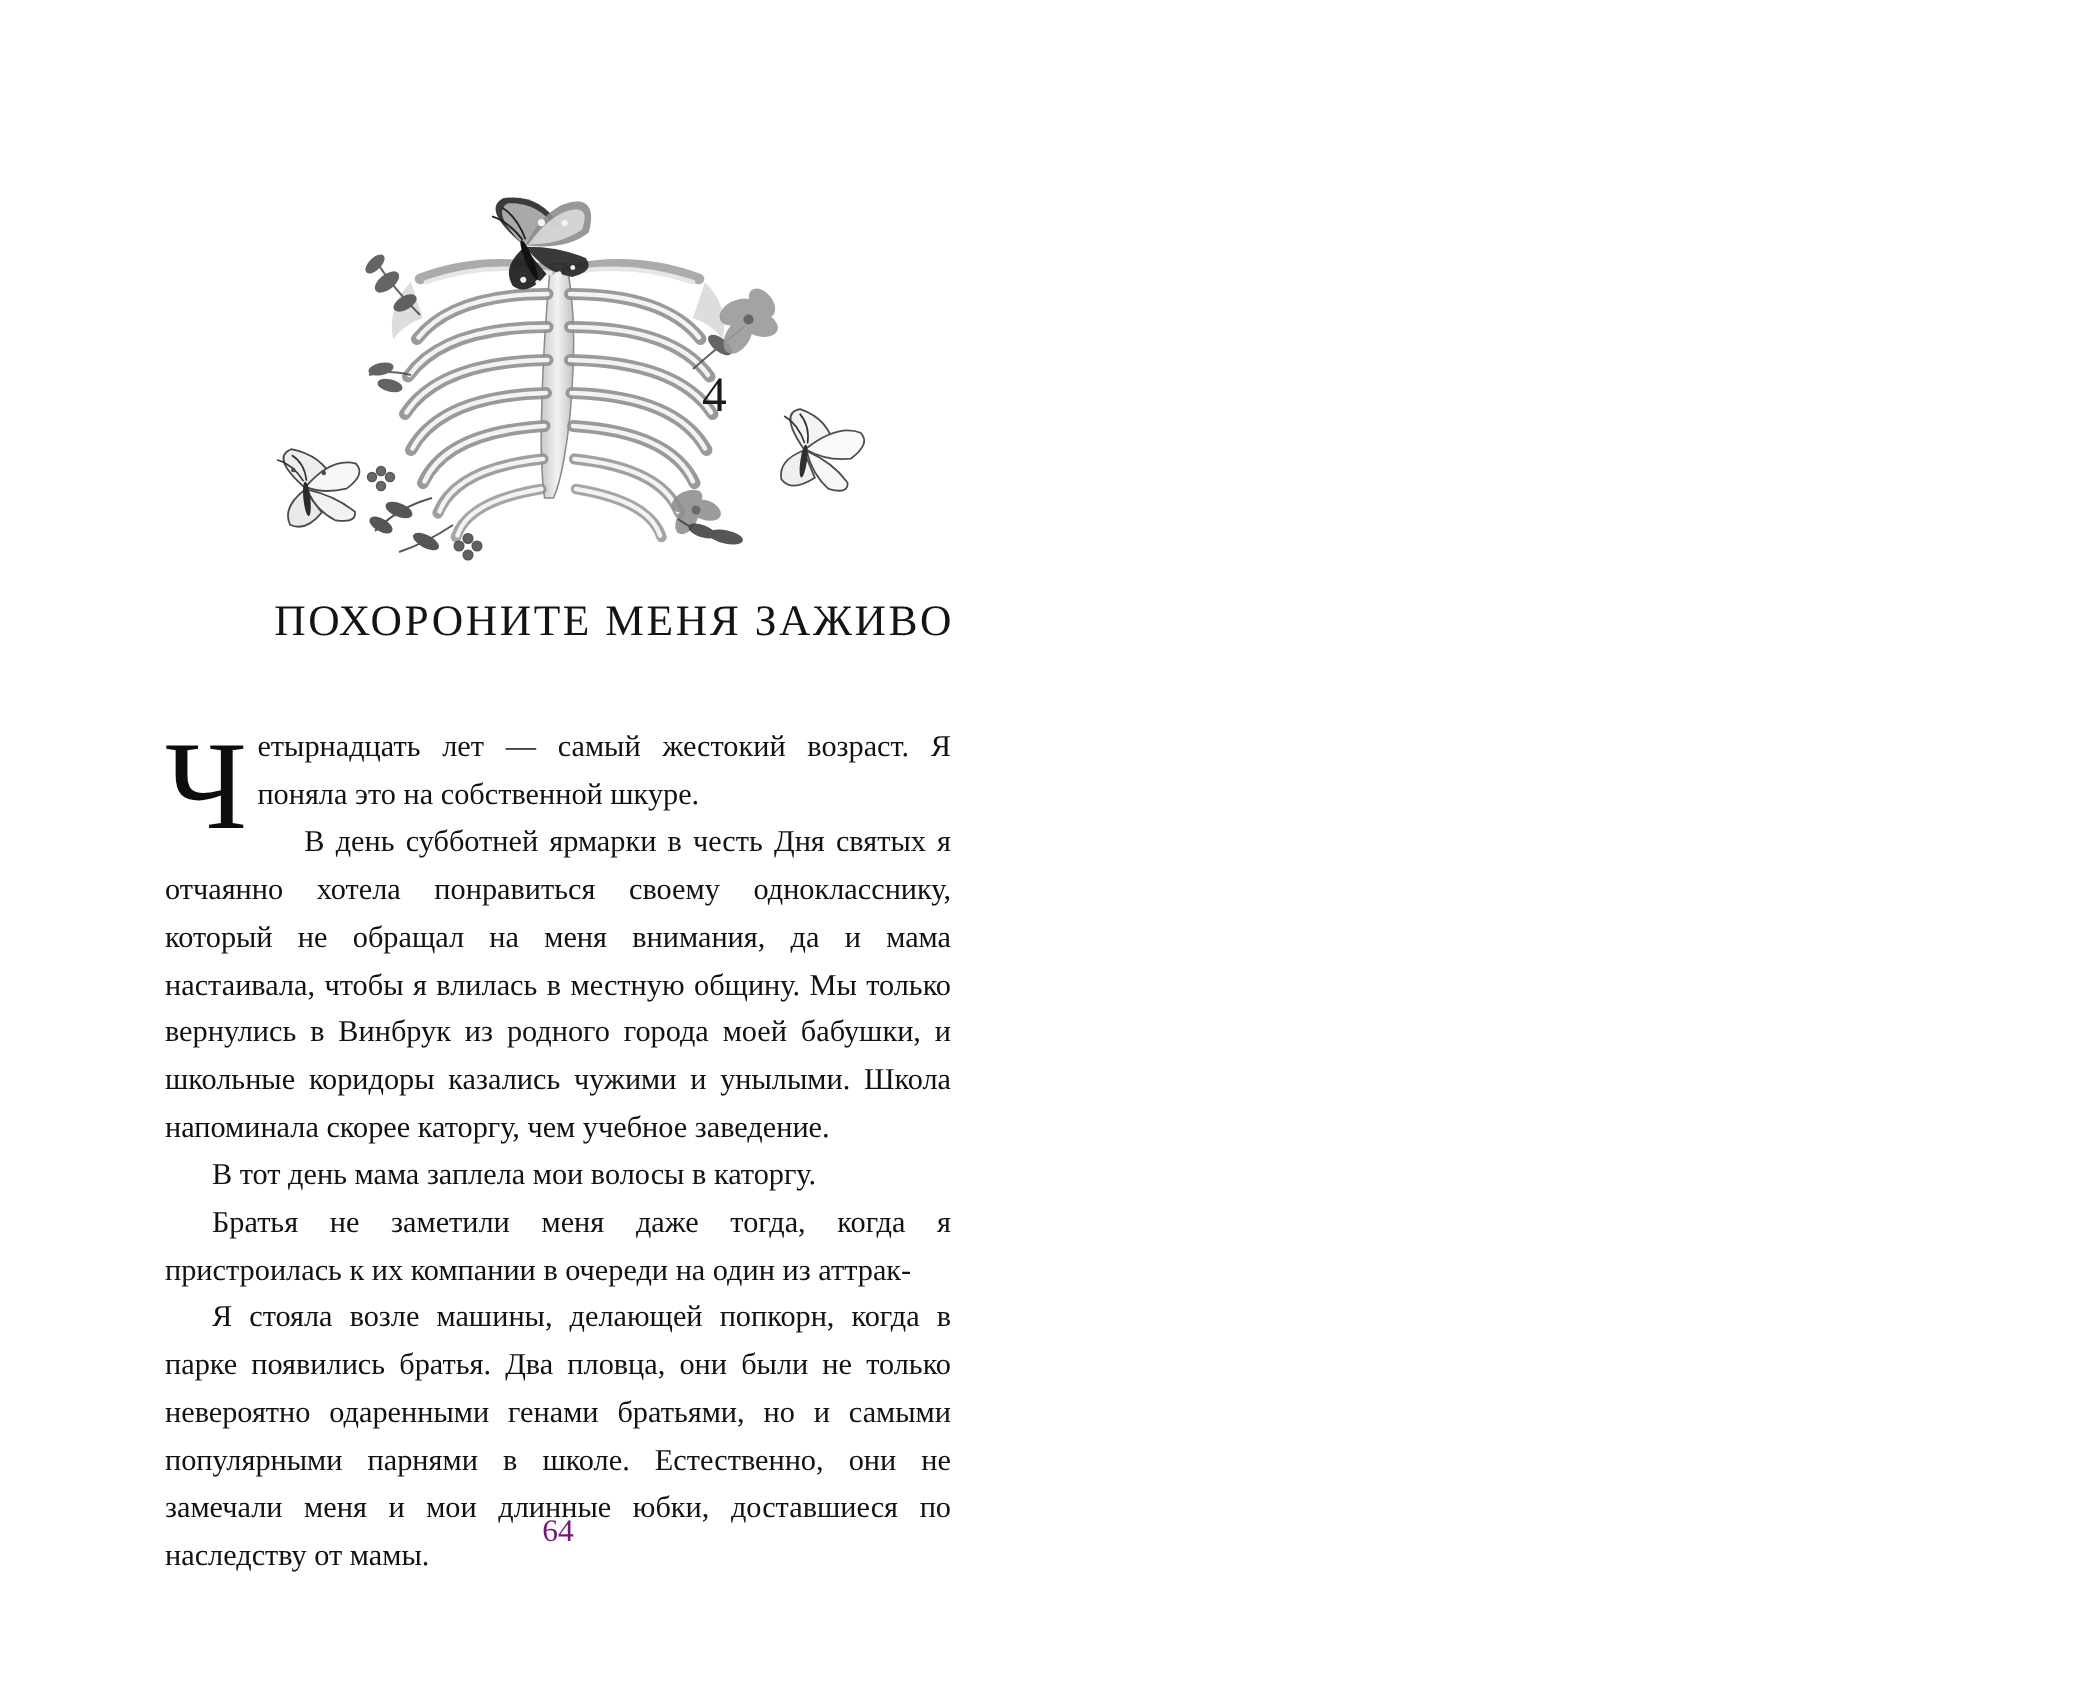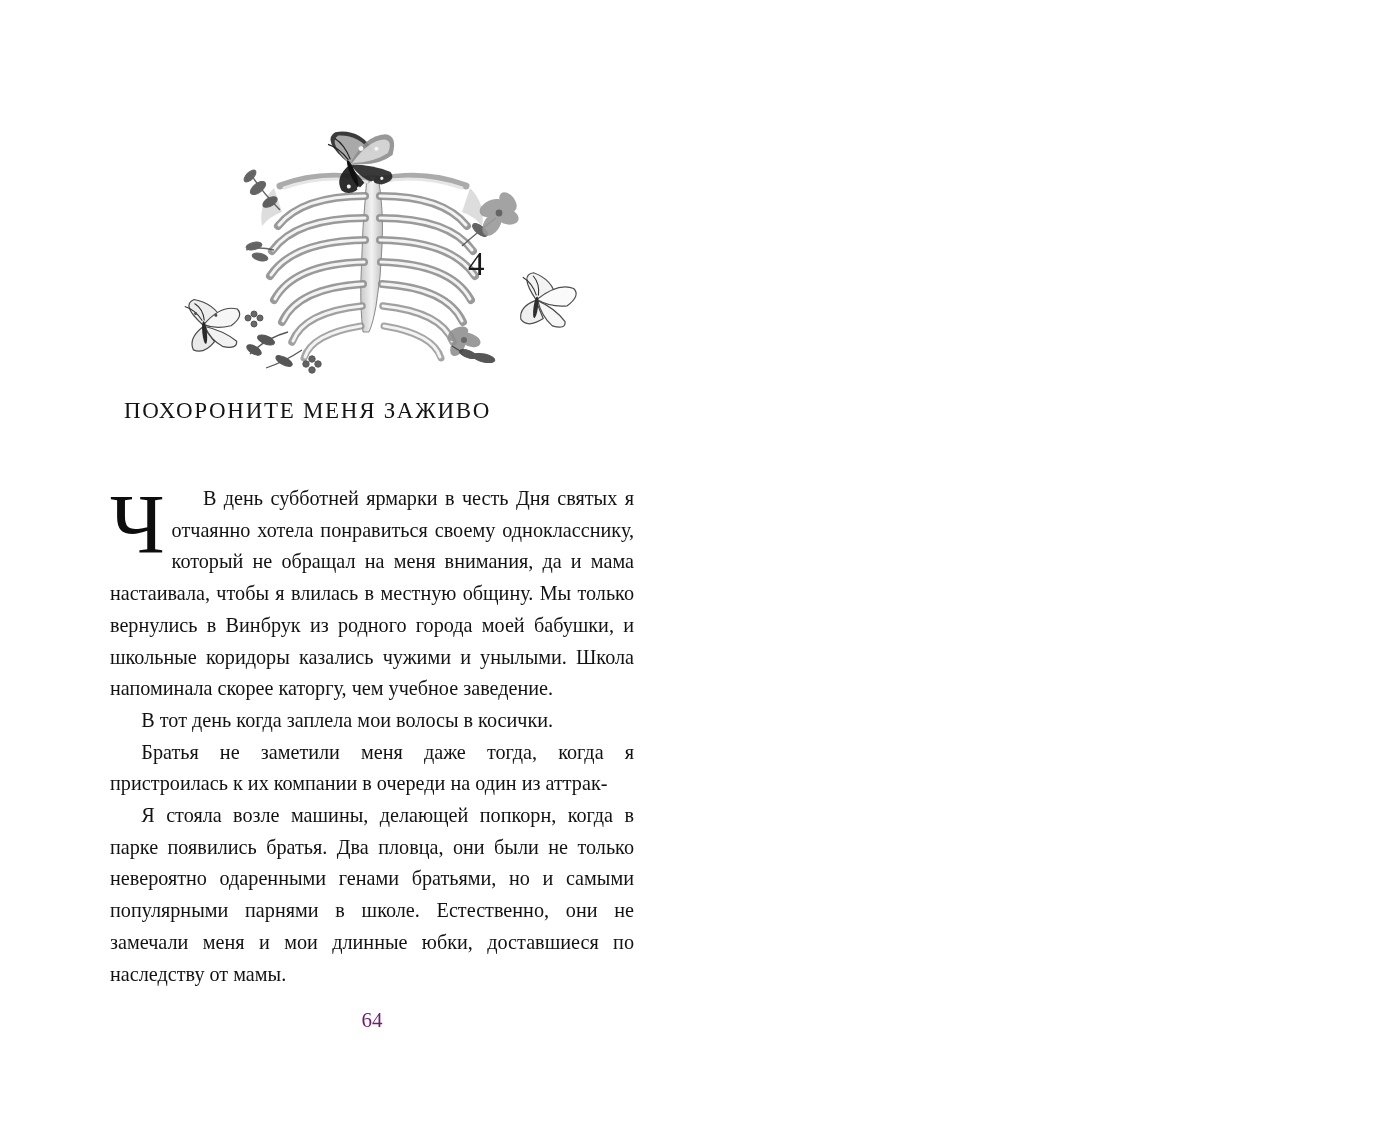--- a/index.html
+++ b/index.html
@@ -61,24 +61,24 @@
     top: 128px;
     font-size: 33px;
     color: #1a1a1a;
     font-family: "Liberation Serif", "DejaVu Serif", serif;
   }
 
   
   .chapter-title {
     position: absolute;
     top: 398px;
-    left: 124px;
+    left: 112px;
     width: 524px;
-    text-align: left;
-    font-size: 23px;
+    text-align: right;
+    font-size: 29px;
     letter-spacing: 1.7px;
     color: #141414;
     white-space: nowrap;
   }
 
   
   .body-text {
     font-size: 20.2px;
     line-height: 31.7px;
     text-align: justify;
@@ -284,23 +284,23 @@
         </g>
       </svg>
 
       <div class="chapter-number">4</div>
     </div>
 
     <div class="chapter-title">ПОХОРОНИТЕ МЕНЯ ЗАЖИВО</div>
 
     <div class="col col-left">
       <div class="body-text flow-left">
-        <p class="drop-host"><span class="dropcap">Ч</span></p>
+        <p class="drop-host"><span class="dropcap">Ч</span><span>етырнадцать лет — самый жестокий возраст. Я поняла это на собственной шкуре.</span></p>
         <p>В день субботней ярмарки в честь Дня святых я отчаянно хотела понравиться своему однокласснику, который не обращал на меня внимания, да и мама настаивала, чтобы я влилась в местную общину. Мы только вернулись в Винбрук из родного города моей бабушки, и школьные коридоры казались чужими и унылыми. Школа напоминала скорее каторгу, чем учебное заведение.</p>
-        <p>В тот день когда заплела мои волосы в косички.</p>
+        <p>В тот день мама заплела мои волосы в каторгу.</p>
         <p>Братья не заметили меня даже тогда, когда я пристроилась к их компании в очереди на один из аттрак-</p>
         <p>Я стояла возле машины, делающей попкорн, когда в парке появились братья. Два пловца, они были не только невероятно одаренными генами братьями, но и самыми популярными парнями в школе. Естественно, они не замечали меня и мои длинные юбки, доставшиеся по наследству от мамы.</p>
       </div>
     </div>
 
     <div class="folio folio-left">64</div>
   </div>
 
   <div class="page page-right">
 

